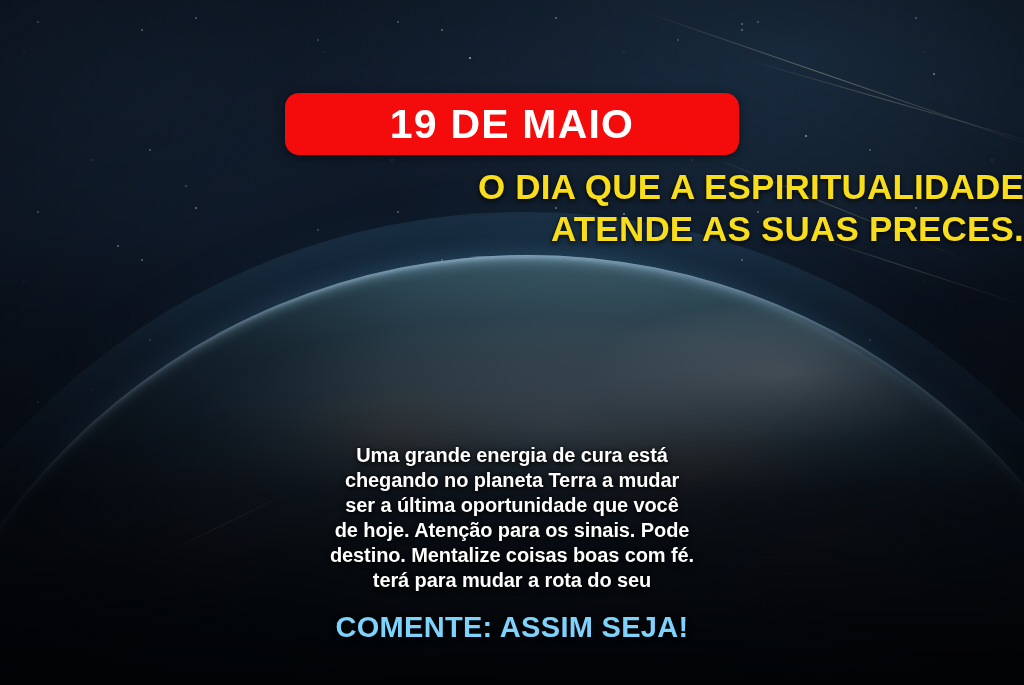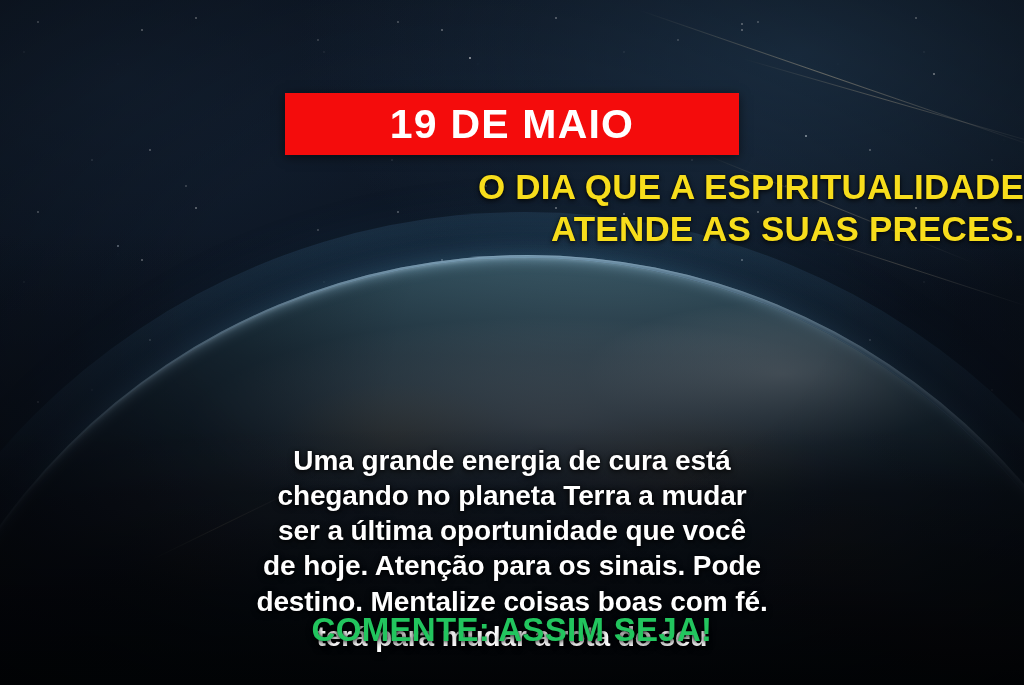--- a/index.html
+++ b/index.html
@@ -161,20 +161,21 @@
     left: 50%;
     transform: translateX(-50%);
     top: 93px;
     width: 454px;
     height: 62px;
     background: #f40c0c;
     display: flex;
     align-items: center;
     justify-content: center;
     box-shadow: 0 2px 10px rgba(0,0,0,.55);
+    border-radius: 14px;
   }
   .date-banner-text {
     color: #ffffff;
     font-size: 41px;
     font-weight: bold;
     letter-spacing: 1.2px;
     line-height: 1;
     white-space: nowrap;
     font-family: "Liberation Sans", sans-serif;
   }
@@ -193,35 +194,35 @@
   }
   .headline-line { display: block; white-space: nowrap; text-align: right; }
 
   .body-copy {
     position: absolute;
     left: 50%;
     transform: translateX(-50%);
     top: 443px;
     width: 880px;
     color: #ffffff;
-    font-size: 28px;
+    font-size: 20px;
     font-weight: bold;
     line-height: 1.255;
     letter-spacing: -.1px;
     text-shadow: 0 2px 6px rgba(0,0,0,.85), 0 0 3px rgba(0,0,0,.7);
     font-family: "Liberation Sans", sans-serif;
   }
   .body-line { display: block; white-space: nowrap; }
 
   .cta {
     position: absolute;
     left: 0; right: 0;
     top: 612px;
-    color: #22c55e;
-    font-size: 33px;
+    color: #7dd3fc;
+    font-size: 29px;
     font-weight: bold;
     letter-spacing: .3px;
     line-height: 1.1;
     text-shadow: 0 2px 6px rgba(0,0,0,.85), 0 0 3px rgba(0,0,0,.7);
     font-family: "Liberation Sans", sans-serif;
   }
 </style>
 </head>
 <body>
 

